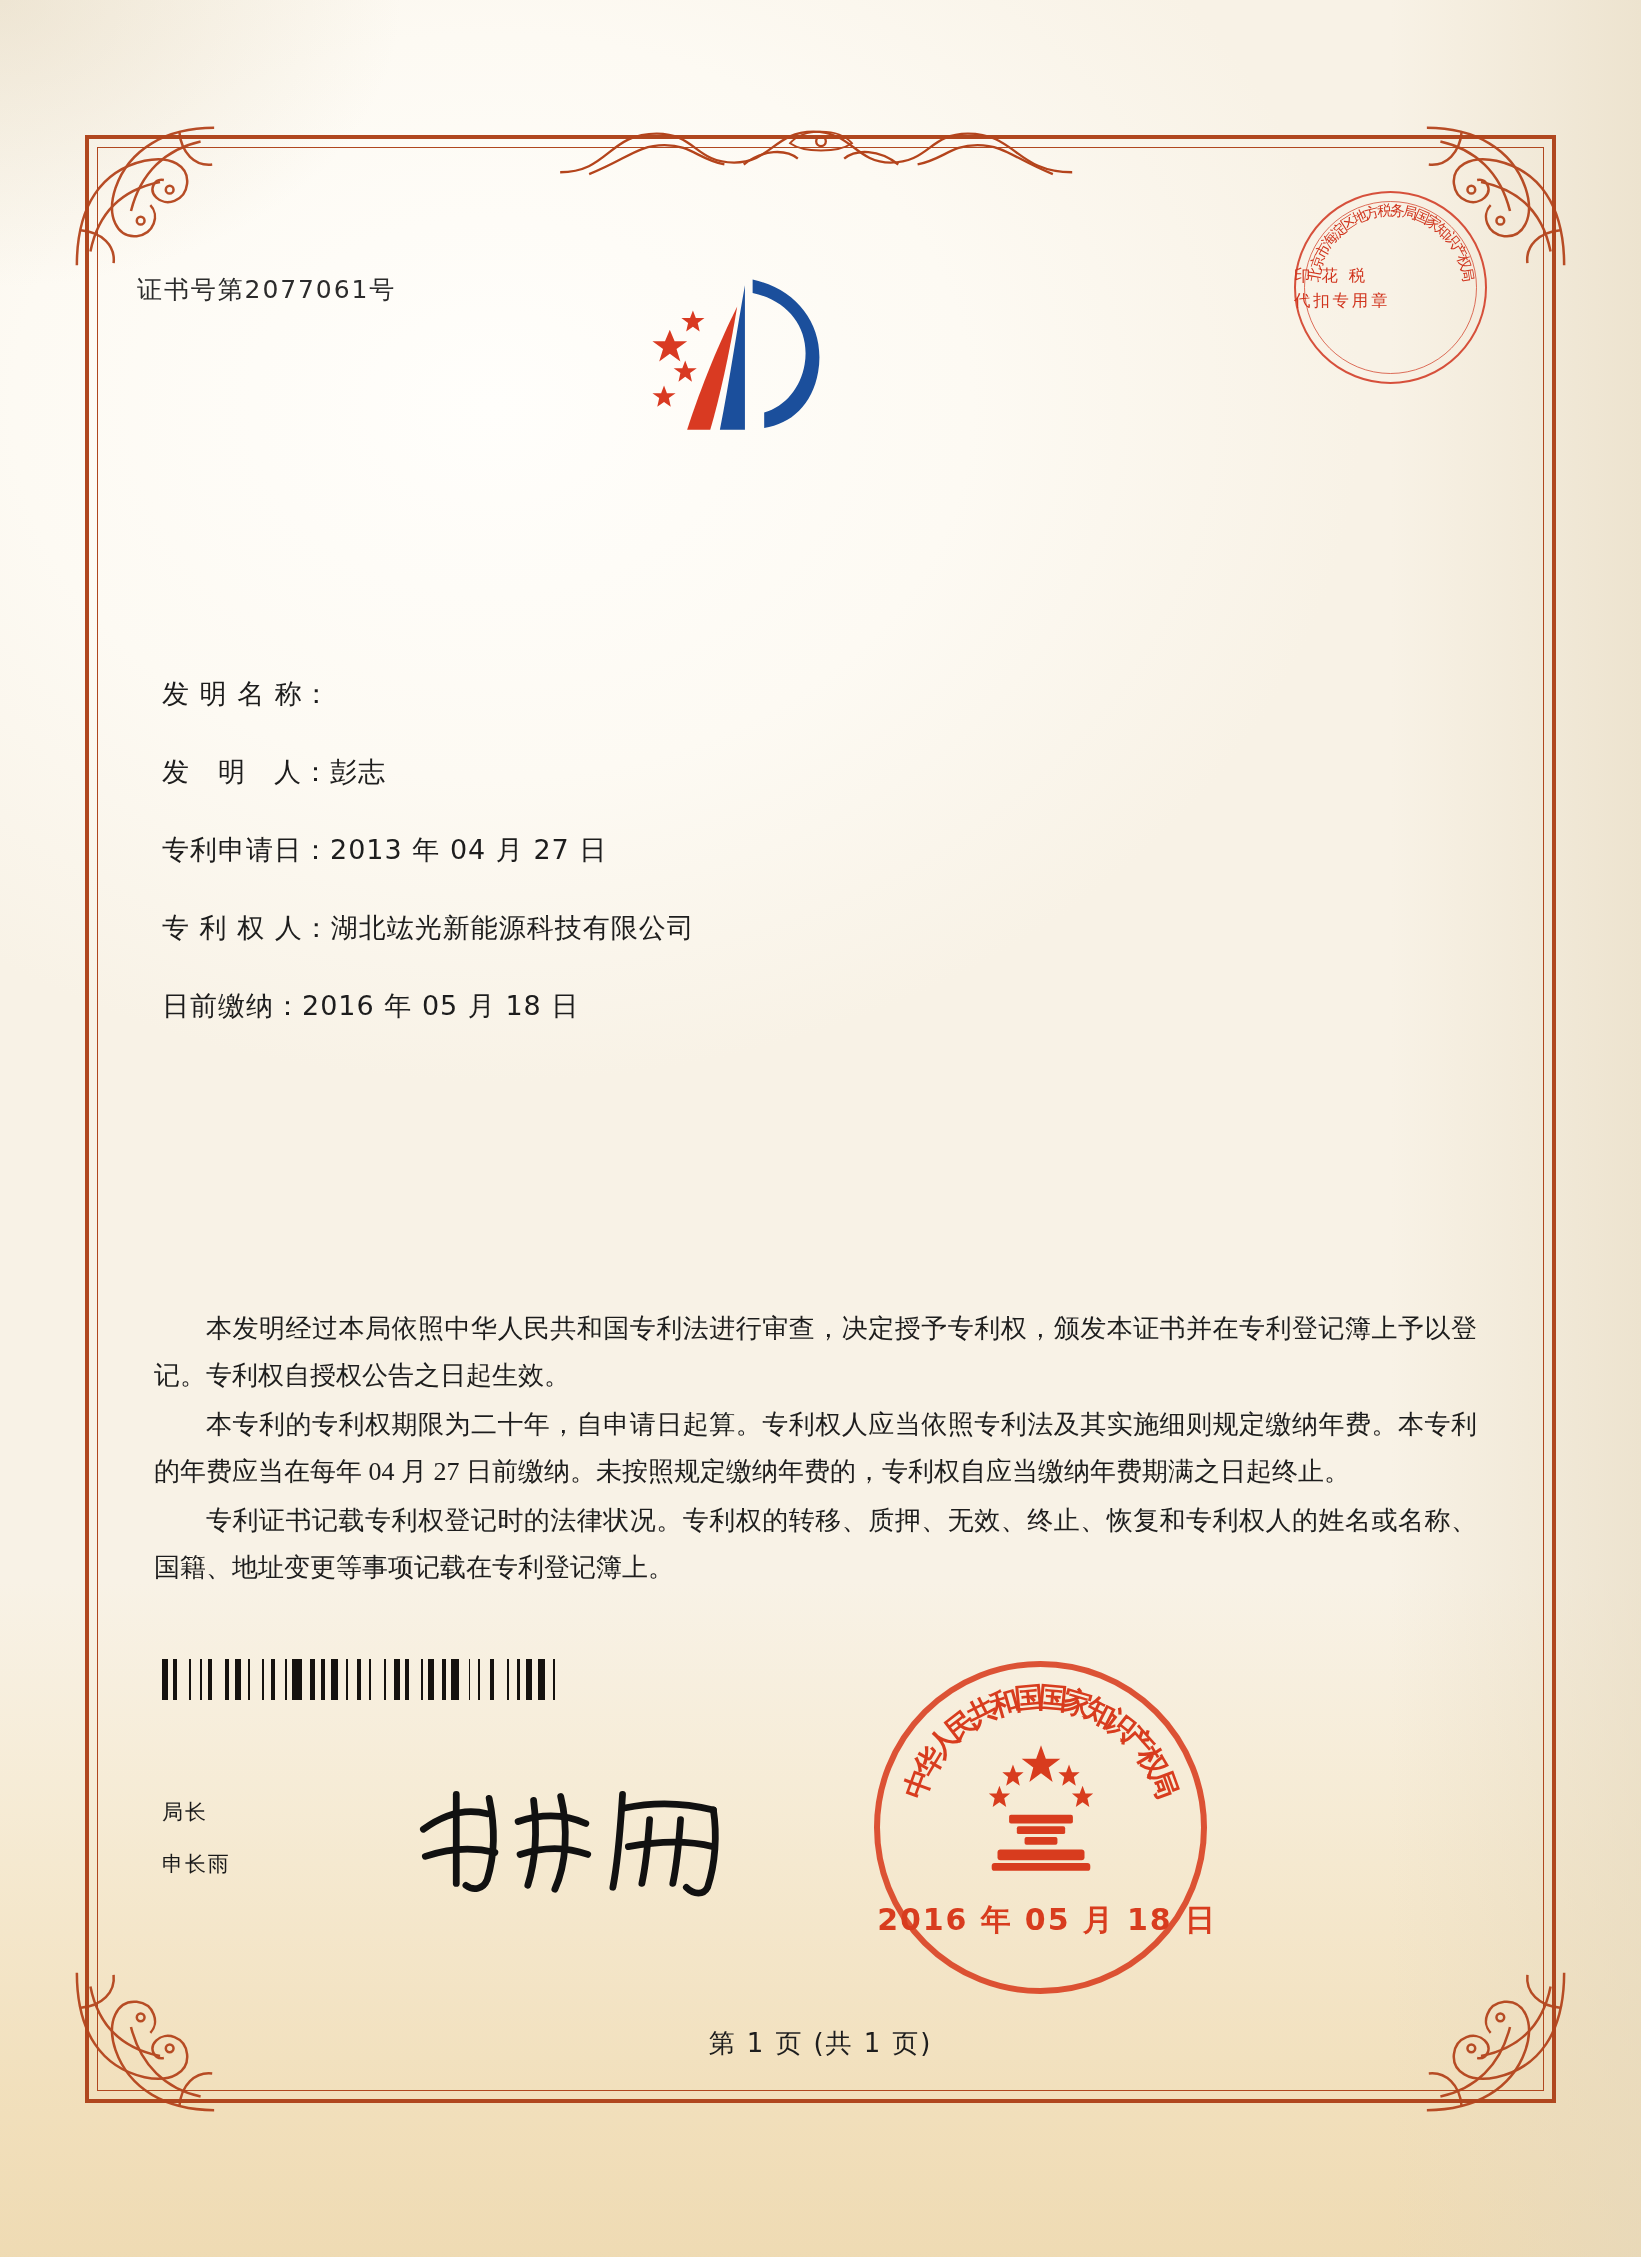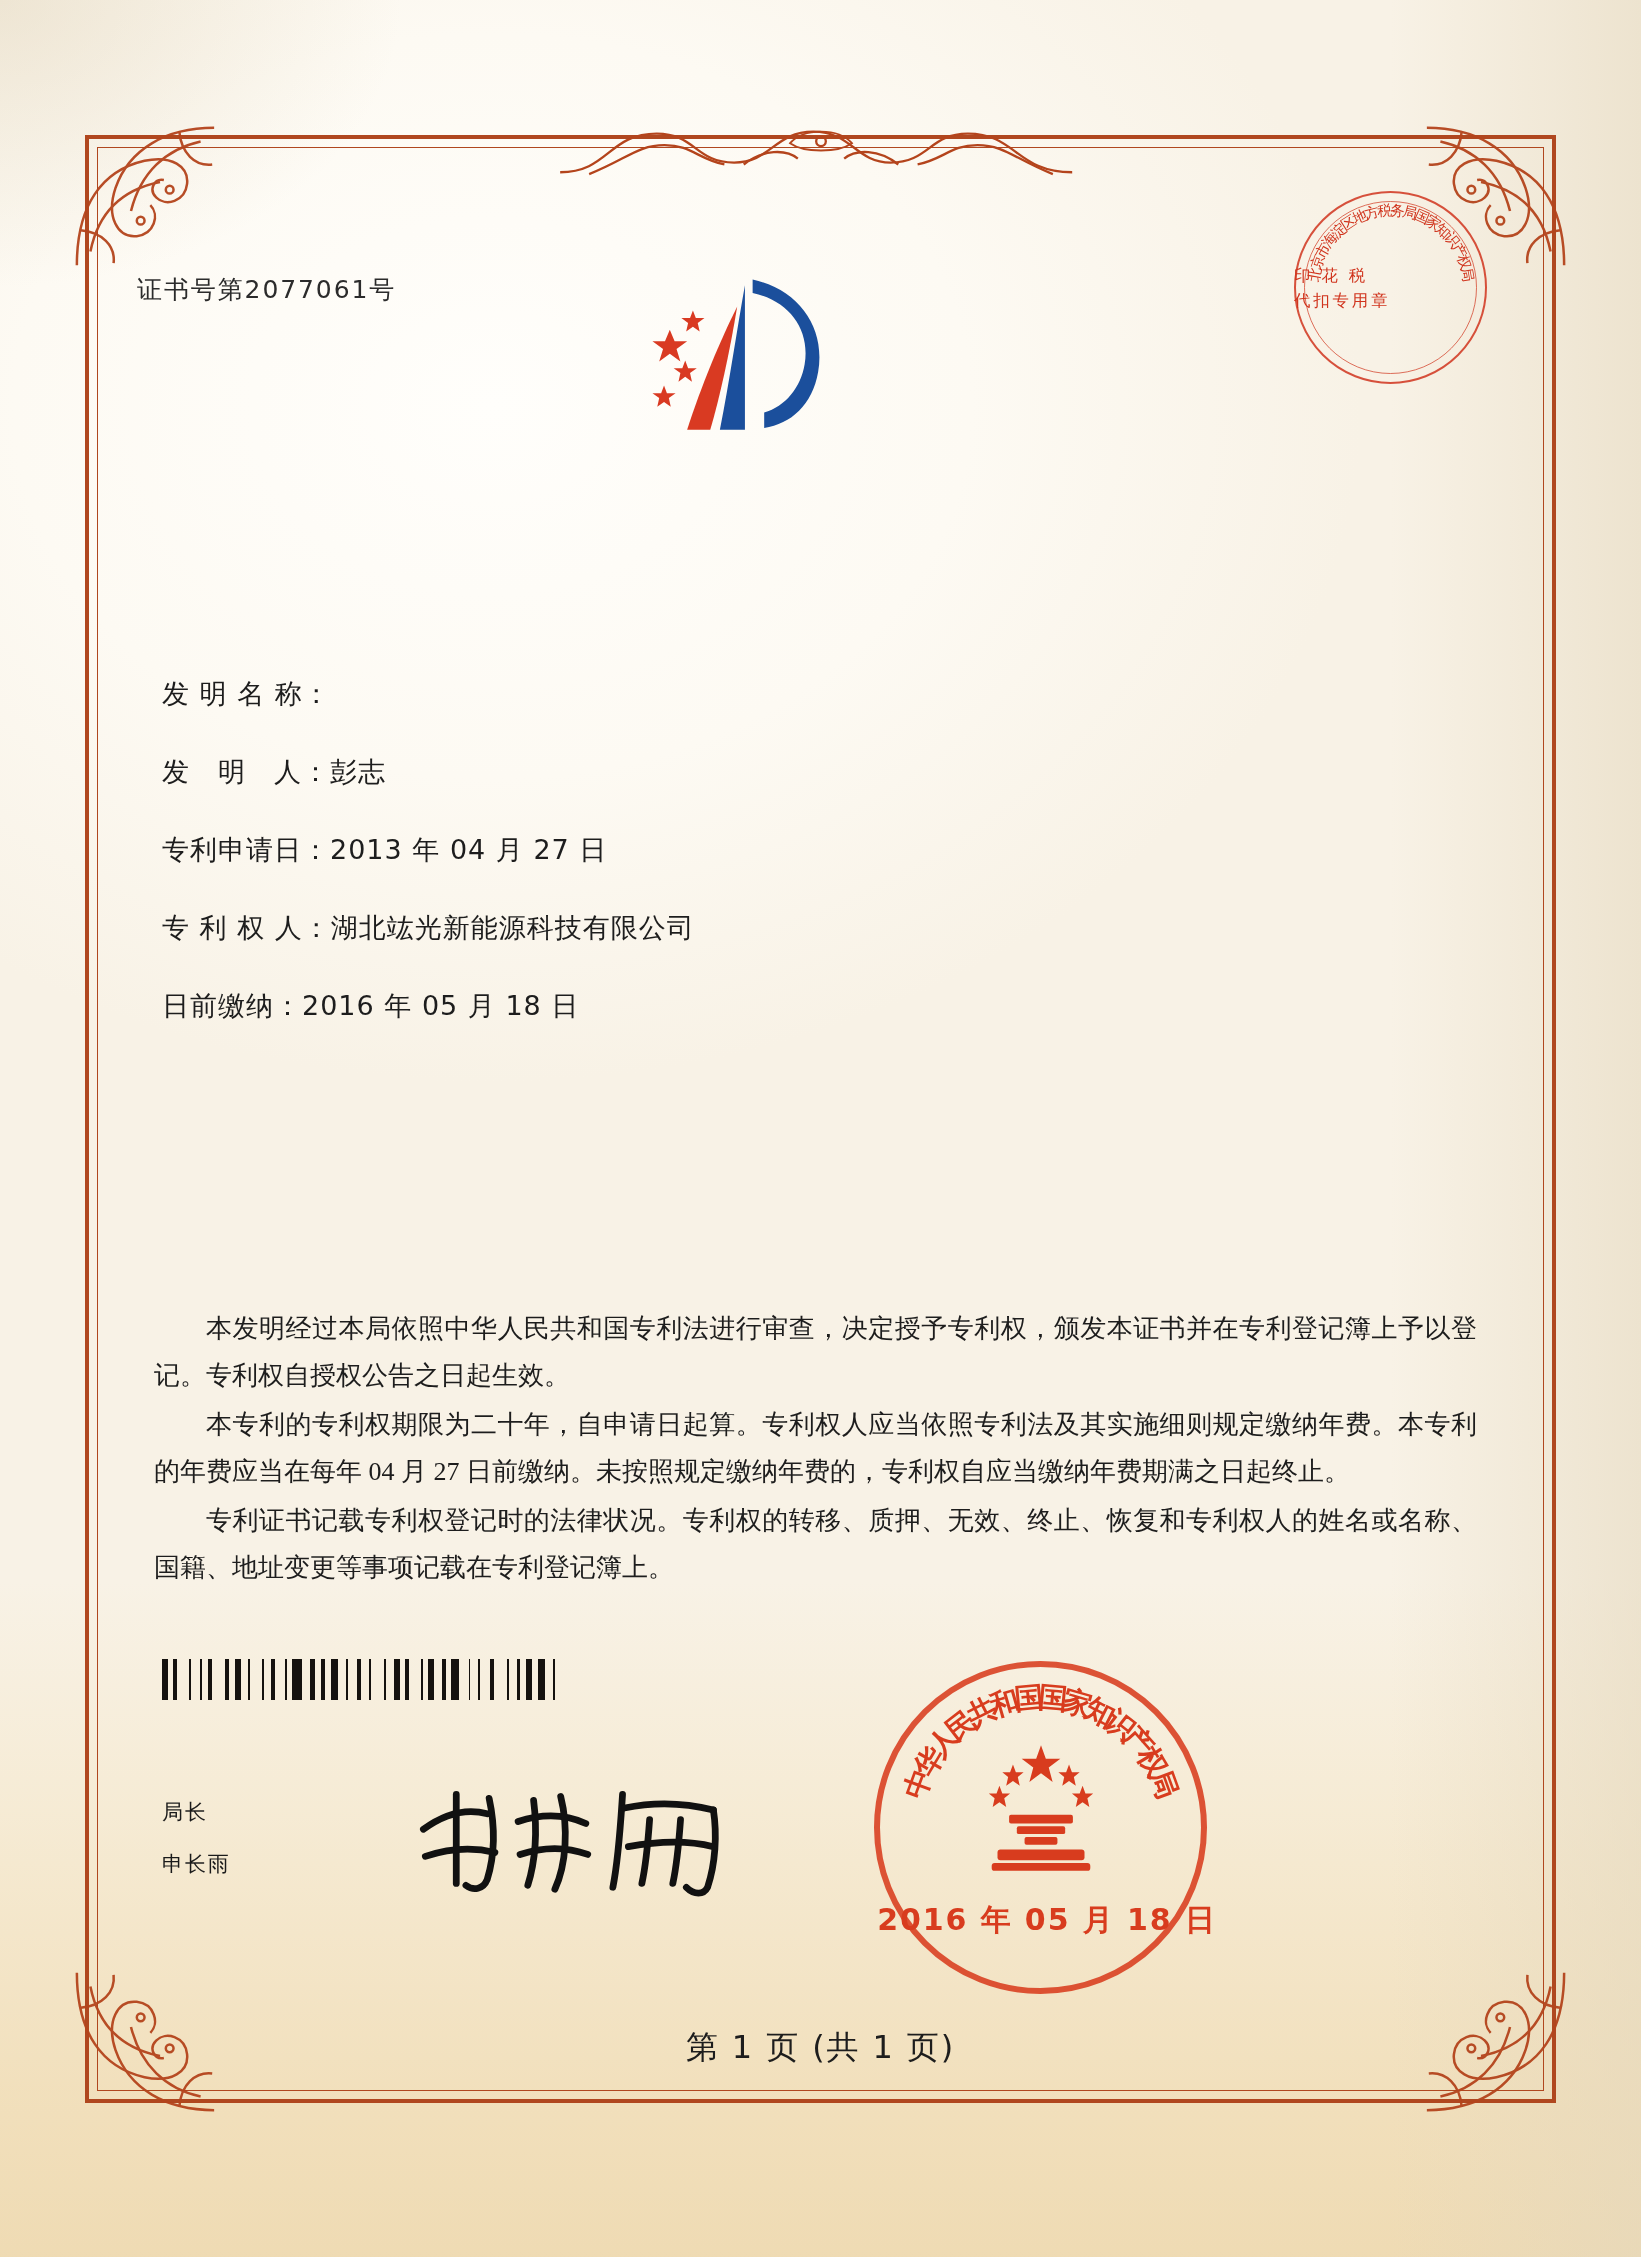--- a/index.html
+++ b/index.html
@@ -274,21 +274,21 @@
     letter-spacing: 1.9px;
     font-weight: bold;
   }
 
   
   .page-footer {
     position: absolute;
     left: 0; right: 0;
     top: 2026px;
     text-align: center;
-    font-size: 32px;
+    font-size: 26px;
     color: #1d1d1d;
     letter-spacing: 1.9px;
   }
 </style>
 </head>
 <body>
 
 <div id="page">
 
   <div class="paper-stain stain-bottom"></div>

